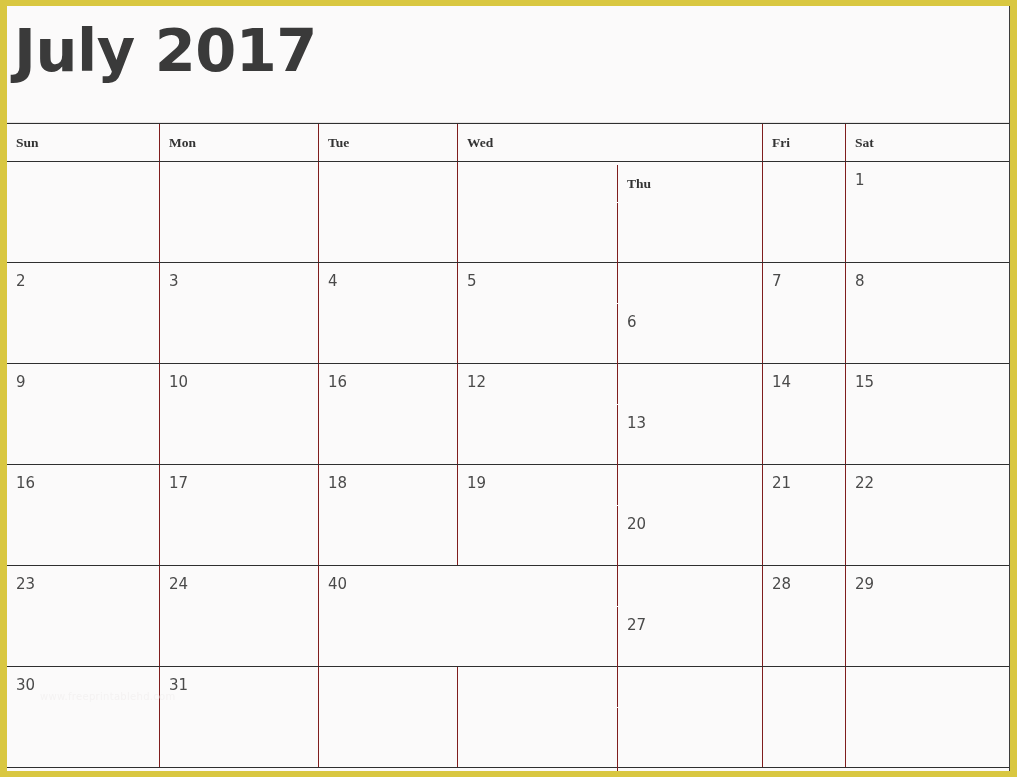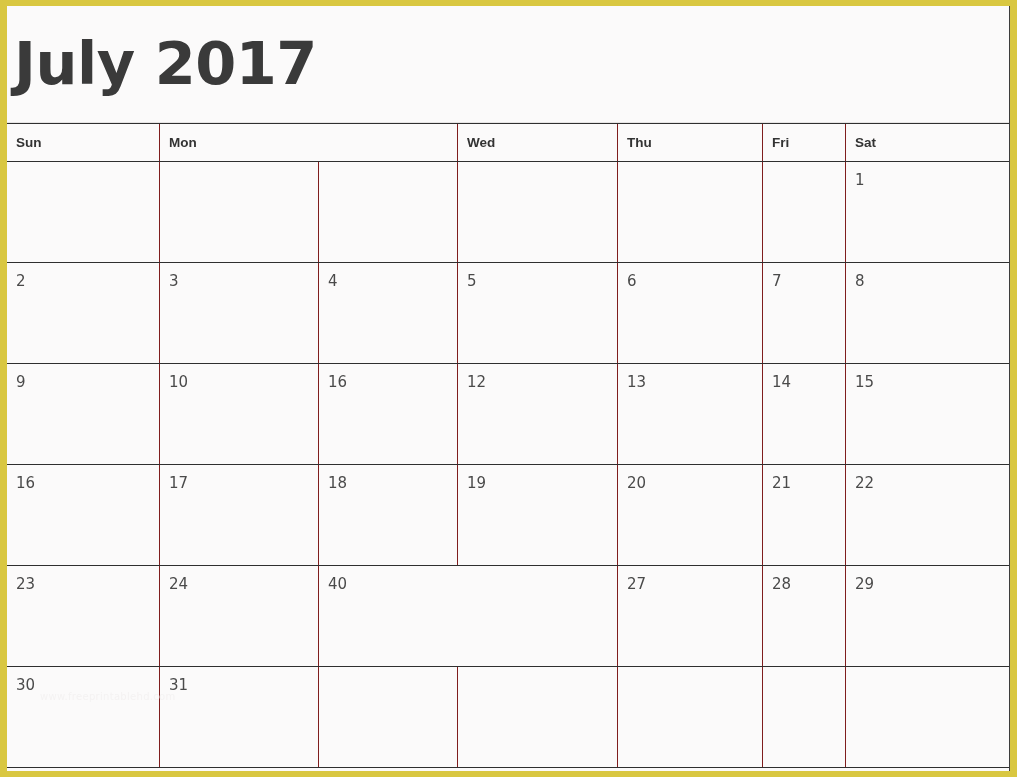--- a/index.html
+++ b/index.html
@@ -40,21 +40,21 @@
   #title-area {
     position: absolute;
     left: 0; top: 0;
     width: 1003px;
     height: 116px;
     box-sizing: border-box;
   }
   #calendar-title {
     position: absolute;
     left: 7px;
-    top: 21px;
+    top: 8px;
     font-family: "DejaVu Sans", sans-serif;
     font-weight: bold;
     font-size: 59px;
     line-height: 74px;
     letter-spacing: -0.5px;
     color: #3a3a3a;
     white-space: nowrap;
   }
 
   
@@ -97,29 +97,29 @@
     position: absolute;
     top: 0;
     height: 100%;
     box-sizing: border-box;
     border-left: 1px solid #7f1d1d;
   }
   .cal-cell.col-0 { left: 0px;   width: 152px; border-left: none; }
   .cal-cell.col-1 { left: 152px; width: 159px; }
   .cal-cell.col-2 { left: 311px; width: 139px; }
   .cal-cell.col-3 { left: 450px; width: 160px; }
-  .cal-cell.col-4 { left: 610px; width: 145px; }
+  .cal-cell.col-4 { left: 610px; width: 145px; margin-top: 41px; }
   .cal-cell.col-5 { left: 755px; width: 118px; }
   .cal-cell.col-6 { left: 838px; width: 130px; }
 
   .day-name {
     position: absolute;
     left: 9px;
     top: 11px;
-    font-family: Liberation Sans, sans-serif;
+    font-family: Liberation Serif, serif;
     font-weight: bold;
     font-size: 13.5px;
     line-height: 16px;
     color: #333333;
     white-space: nowrap;
   }
 
   .date-number {
     position: absolute;
     left: 9px;
@@ -159,20 +159,23 @@
 
     <div id="calendar-grid">
 
       <div id="header-row" class="cal-row">
         <div class="cal-cell col-0">
           <span class="day-name">Sun</span>
         </div>
         <div class="cal-cell col-1">
           <span class="day-name">Mon</span>
         </div>
+        <div class="cal-cell col-2">
+          <span class="day-name">Tue</span>
+        </div>
         <div class="cal-cell col-3">
           <span class="day-name">Wed</span>
         </div>
         <div class="cal-cell col-4">
           <span class="day-name">Thu</span>
         </div>
         <div class="cal-cell col-5">
           <span class="day-name">Fri</span>
         </div>
         <div class="cal-cell col-6">

